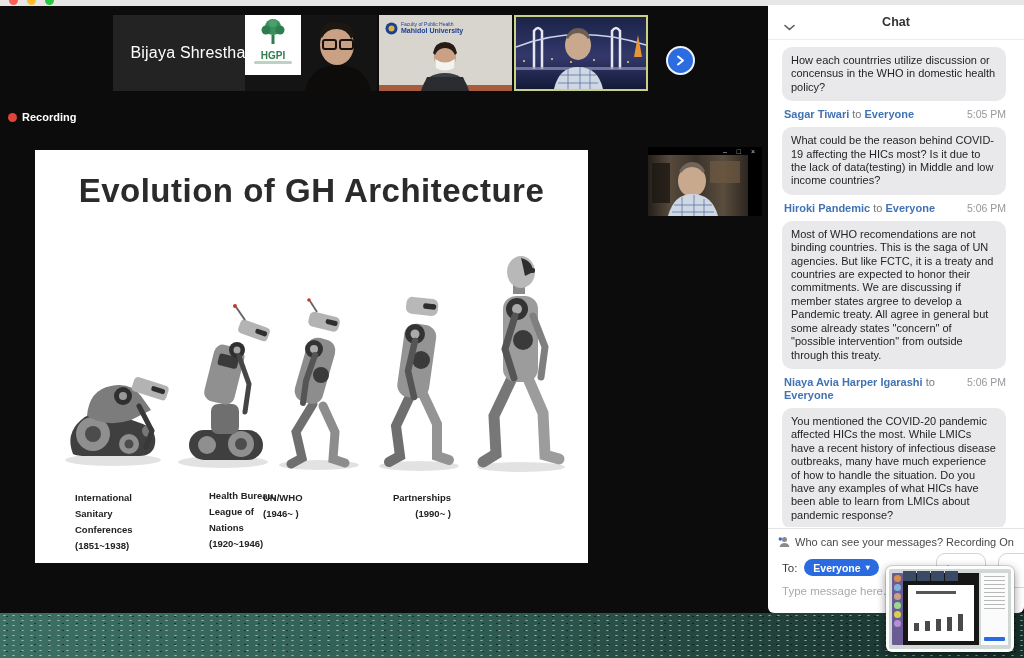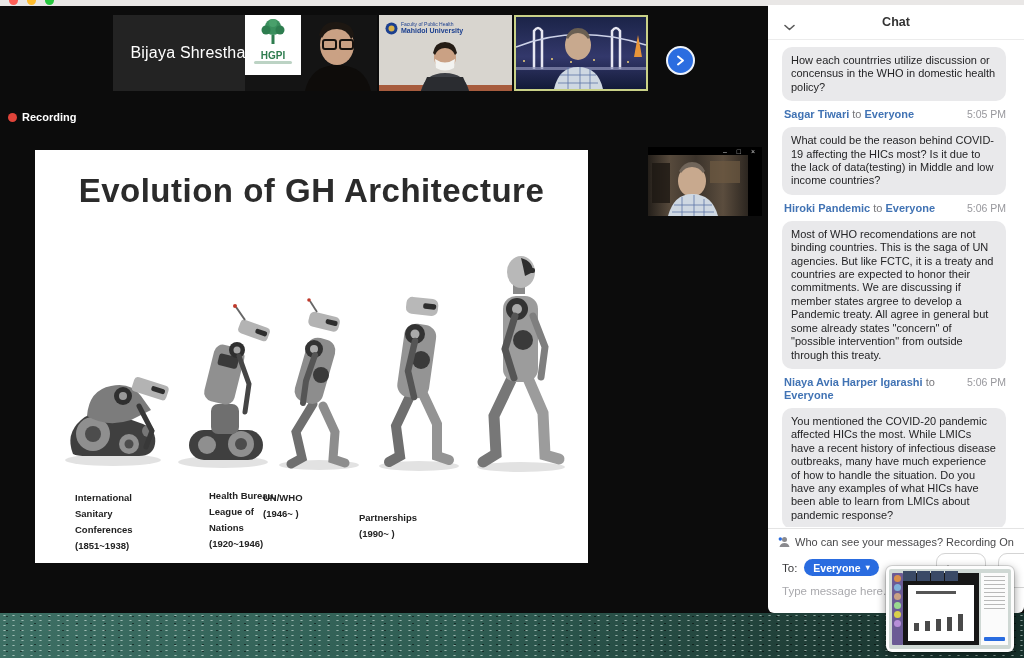--- a/index.html
+++ b/index.html
@@ -41,21 +41,21 @@
   .recording span { color:#fff; font-size:11px; font-weight:bold; }
 
   
   .slide { position:absolute; left:35px; top:144px; width:553px; height:413px; background:#fff; }
   .slide-title { margin-top:22px; text-align:center; font-size:33px; font-weight:700; color:#2b2b2b; letter-spacing:.5px;}
   .robots { position:absolute; left:16px; top:104px; }
   .stage-label { position:absolute; font-size:9.5px; font-weight:bold; color:#222; line-height:16px; white-space:pre-line; width:92px;}
   .sl0 { left:40px;  top:340px; }
   .sl1 { left:135px; top:338px;margin-left:39px; }
   .sl2 { left:228px; top:340px; }
-  .sl3 { left:324px; top:360px; }
+  .sl3 { left:324px; top:340px;text-align:right; }
   .sl4 { left:420px; top:340px; }
 
   
   .float-video { position:absolute; left:648px; top:141px; width:114px; height:69px; background:#000; }
   .fv-bar { position:absolute; right:3px; top:1px; color:#c9c9c9; font-size:7px; letter-spacing:4px; }
   .fv-scene { position:absolute; left:0; top:8px; width:100px; height:61px;
     background:linear-gradient(90deg,#241f1a 0%,#574a3c 22%,#3a322a 48%,#5b4d3e 75%,#2c2620 100%); overflow:hidden;}
 
   
   .chat-win { position:absolute; left:768px; top:5px; width:256px; height:608px; background:#fff; z-index:20; border-radius:0 0 6px 6px; }

